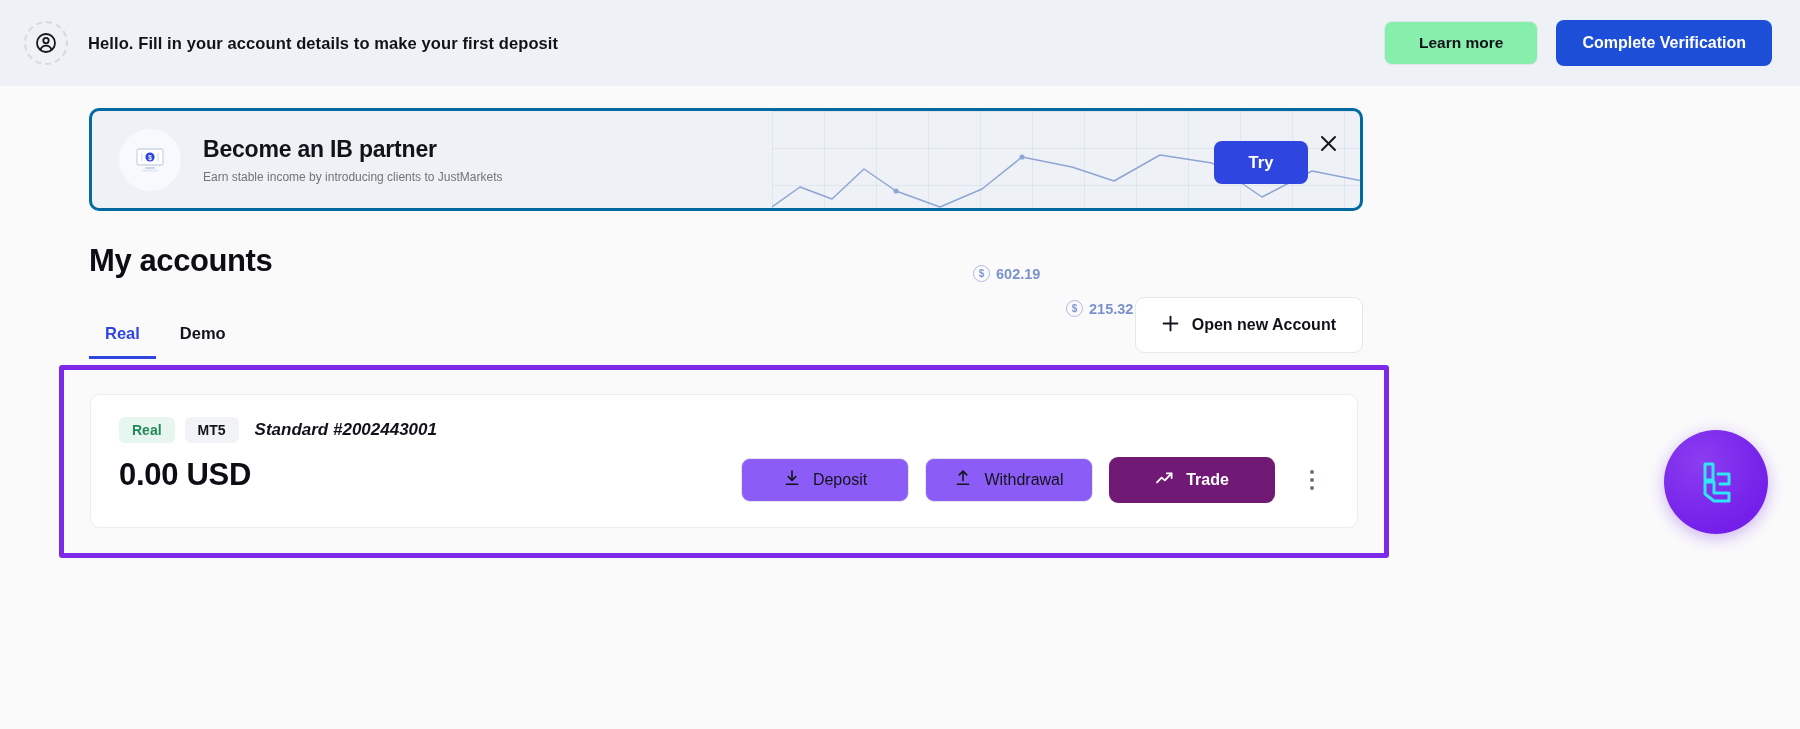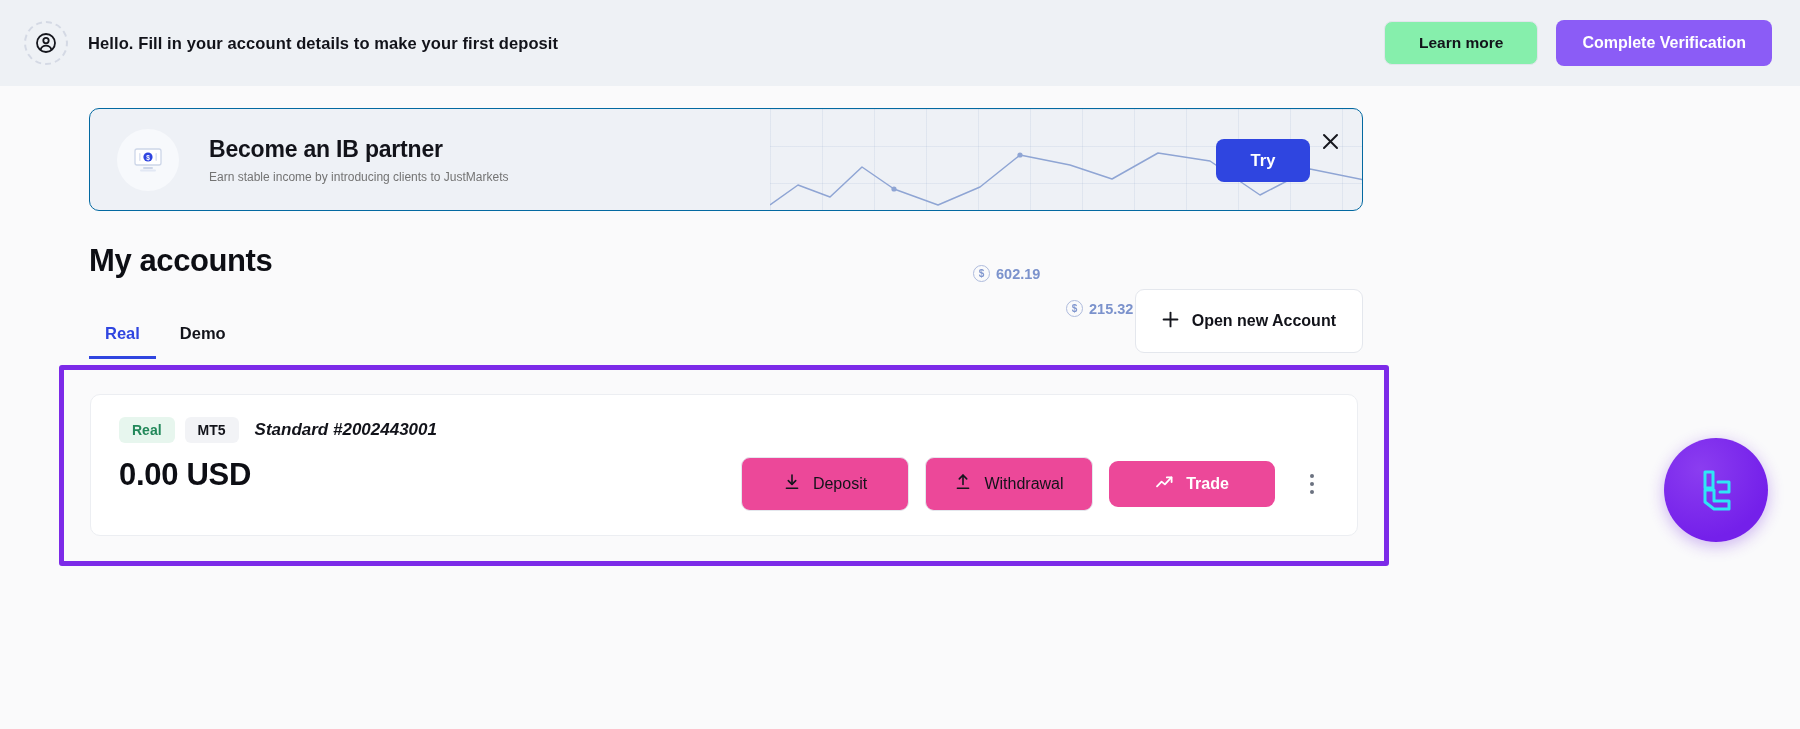--- a/index.html
+++ b/index.html
@@ -56,21 +56,21 @@
     font-size: 15.5px;
     font-weight: 700;
     color: #12131a;
     cursor: pointer;
     font-family: inherit;
     white-space: nowrap;
   }
   .btn-verify {
     height: 46px;
     padding: 0 26px;
-    background: #8b5cf6;
+    background: #1d4ed8;
     border: none;
     border-radius: 8px;
     font-size: 16px;
     font-weight: 700;
     color: #fff;
     cursor: pointer;
     font-family: inherit;
     white-space: nowrap;
   }
 
@@ -83,28 +83,27 @@
     width: 1280px;
     margin: 0 0 0 89px;
     position: relative;
   }
 
   
   .ib-banner {
     margin-top: 22px;
     height: 103px;
     background: #eef1f6;
-    border: 1px solid #0369a1;
+    border: 3px solid #0369a1;
     border-radius: 10px;
     position: relative;
     overflow: hidden;
     display: flex;
     align-items: center;
     width: 1274px;
-    gap: 8px;
   }
   .ib-chart {
     position: absolute;
     left: 680px; top: 0; bottom: 0; right: 0;
     background-image:
       linear-gradient(to right, rgba(140,160,200,.14) 1px, transparent 1px),
       linear-gradient(to bottom, rgba(140,160,200,.14) 1px, transparent 1px);
     background-size: 52px 37px;
   }
   .ib-chart svg { position: absolute; left: 0; top: 0; }
@@ -201,21 +200,21 @@
     cursor: pointer;
     font-family: inherit;
     border-bottom: 3px solid transparent;
   }
   .tab.active {
     color: #2f45e0;
     border-bottom-color: #2f45e0;
   }
   .btn-open-account {
     margin-left: auto;
-    height: 64px;
+    height: 56px;
     padding: 0 26px;
     background: #fff;
     border: 1px solid #e4e7ed;
     border-radius: 9px;
     font-size: 16px;
     font-weight: 700;
     color: #12131a;
     cursor: pointer;
     font-family: inherit;
     display: flex; align-items: center; gap: 13px;
@@ -274,38 +273,38 @@
     color: #0d0e14;
     letter-spacing: -.3px;
   }
   .card-actions {
     margin-left: auto;
     display: flex;
     align-items: center;
     gap: 16px;
   }
   .btn-action {
-    height: 54px;
+    height: 44px;
     padding: 12px 24px;
-    background: #ec4899;
+    background: #8b5cf6;
     border: 1px solid #e4e7ed;
     border-radius: 9px;
     font-size: 16px;
     font-weight: 400;
     color: #12131a;
     cursor: pointer;
     font-family: inherit;
     display: flex; align-items: center; gap: 12px;
     min-width: 168px;
     justify-content: center;
   }
   .btn-trade {
     height: 46px;
     padding: 8px 30px;
-    background: #ec4899;
+    background: #701a75;
     border: none;
     border-radius: 9px;
     font-size: 16px;
     font-weight: 700;
     color: #fff;
     cursor: pointer;
     font-family: inherit;
     display: flex; align-items: center; gap: 12px;
     min-width: 166px;
     justify-content: center;

